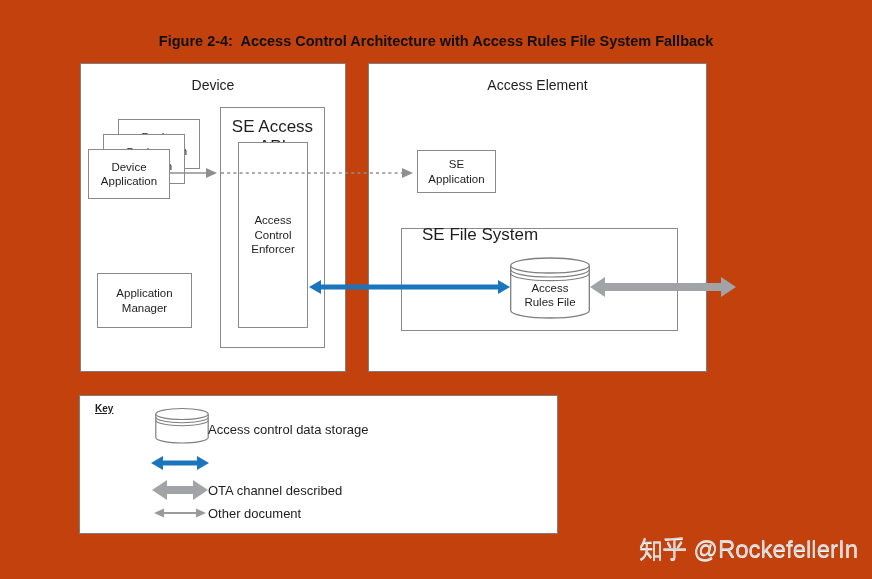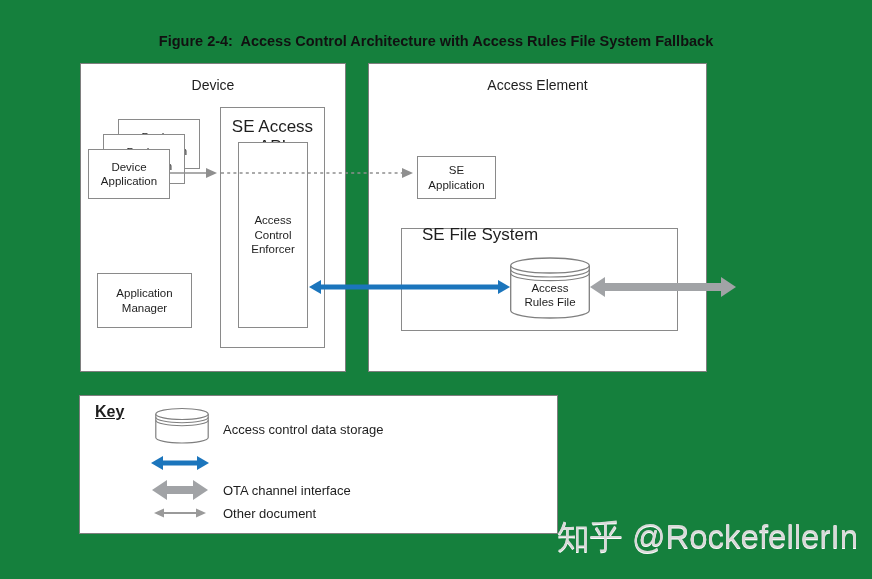--- a/index.html
+++ b/index.html
@@ -1,17 +1,17 @@
 <!DOCTYPE html>
 <html><head>
 <meta charset="utf-8">
 <style>
   html,body{margin:0;padding:0;background:#fff;}
   .canvas{
-    position:relative;width:872px;height:579px;background:#15803d;overflow:hidden;
+    position:relative;width:872px;height:579px;background:#c2410c;overflow:hidden;
     font-family:"Liberation Sans","DejaVu Sans",sans-serif;color:#1e1e1e;
   }
   .title{
     position:absolute;left:0;top:33px;width:872px;text-align:center;
     font-size:14.5px;font-weight:bold;white-space:pre;color:#111;
   }
   .box{position:absolute;background:#fff;border:1px solid #8a8a8a;box-sizing:border-box;z-index:1;}
   .outer{border-color:#7e7e7e;}
   .heading{position:absolute;left:0;right:0;text-align:center;}
   .center-label{
@@ -21,26 +21,26 @@
   .fs14{font-size:14px;}
   .fs12{font-size:17px;}
   .fs11{font-size:11.5px;}
   .overlay{position:absolute;left:0;top:0;z-index:2;pointer-events:none;}
   .cyl-label{
     position:absolute;z-index:3;text-align:center;white-space:pre-line;
     font-size:11.5px;line-height:1.25;
   }
   .keybox{position:absolute;background:#fff;border:1px solid #7e7e7e;box-sizing:border-box;z-index:1;}
   .key-title{
-    position:absolute;left:95px;top:403px;font-size:16px;font-weight:bold;
+    position:absolute;left:95px;top:403px;font-size:10px;font-weight:bold;
     text-decoration:underline;z-index:3;
   }
-  .key-label{position:absolute;left:223px;font-size:13px;z-index:3;white-space:nowrap;}
+  .key-label{position:absolute;left:208px;font-size:13px;z-index:3;white-space:nowrap;}
   .watermark{
-    position:absolute;top:515px;right:14px;z-index:4;font-size:33px;
+    position:absolute;top:533px;right:14px;z-index:4;font-size:24px;
     color:#d9d9d9;white-space:nowrap;text-shadow:0 1px 0 #fff;
   }
 </style>
 </head>
 <body>
 
 <div class="canvas">
 
   <div class="title">Figure 2-4:  Access Control Architecture with Access Rules File System Fallback</div>
 
@@ -60,31 +60,31 @@
 Application</div>
   <div class="box center-label fs11" style="left:88px;top:149px;width:82px;height:50px">Device
 Application</div>
 
   <div class="box center-label fs11" style="left:97px;top:273px;width:95px;height:55px">Application
 Manager</div>
 
   <div class="box outer" style="left:368px;top:63px;width:339px;height:309px"></div>
   <div class="heading fs14" style="left:368px;top:77px;width:339px;z-index:1;position:absolute">Access Element</div>
 
-  <div class="box center-label fs11" style="left:417px;top:156px;width:79px;height:43px">SE
+  <div class="box center-label fs11" style="left:417px;top:150px;width:79px;height:43px">SE
 Application</div>
 
   <div class="box" style="left:401px;top:228px;width:277px;height:103px"></div>
   <div class="fs12" style="position:absolute;left:422px;top:225px;z-index:1">SE File System</div>
 
 
   <div class="keybox" style="left:79px;top:395px;width:479px;height:139px"></div>
   <div class="key-title">Key</div>
   <div class="key-label" style="top:422px">Access control data storage</div>
-  <div class="key-label" style="top:483px">OTA channel interface</div>
+  <div class="key-label" style="top:483px">OTA channel described</div>
   <div class="key-label" style="top:506px">Other document</div>
 
   <svg class="overlay" width="872" height="579" viewBox="0 0 872 579">
 
     <g>
       <path d="M 510.7,265.5 L 510.7,310.5 A 39.3,7.5 0 0 0 589.3,310.5 L 589.3,265.5" fill="#fff" stroke="#7f7f7f" stroke-width="1.3"></path>
       <ellipse cx="550" cy="265.5" rx="39.3" ry="7.5" fill="#fff" stroke="#7f7f7f" stroke-width="1.3"></ellipse>
       <path d="M 510.7,269.5 A 39.3,7.5 0 0 0 589.3,269.5" fill="none" stroke="#7f7f7f" stroke-width="1.2"></path>
       <path d="M 510.7,273.2 A 39.3,7.5 0 0 0 589.3,273.2" fill="none" stroke="#7f7f7f" stroke-width="1.2"></path>
     </g>

